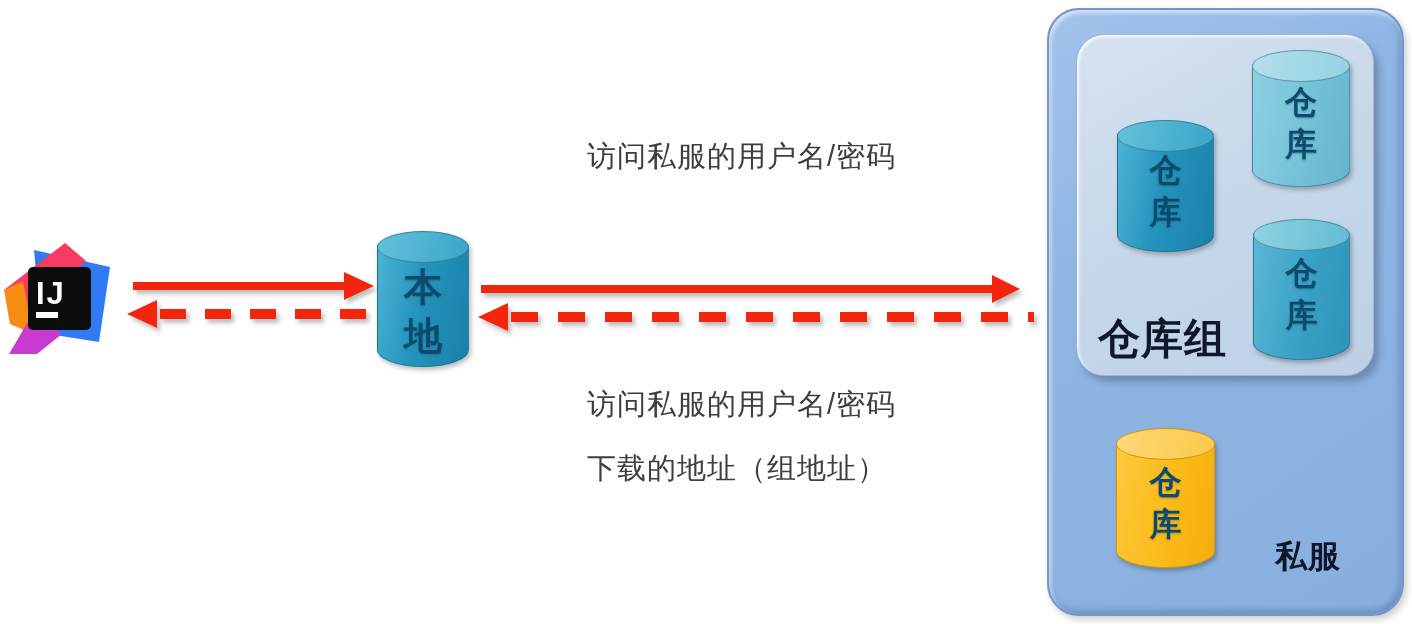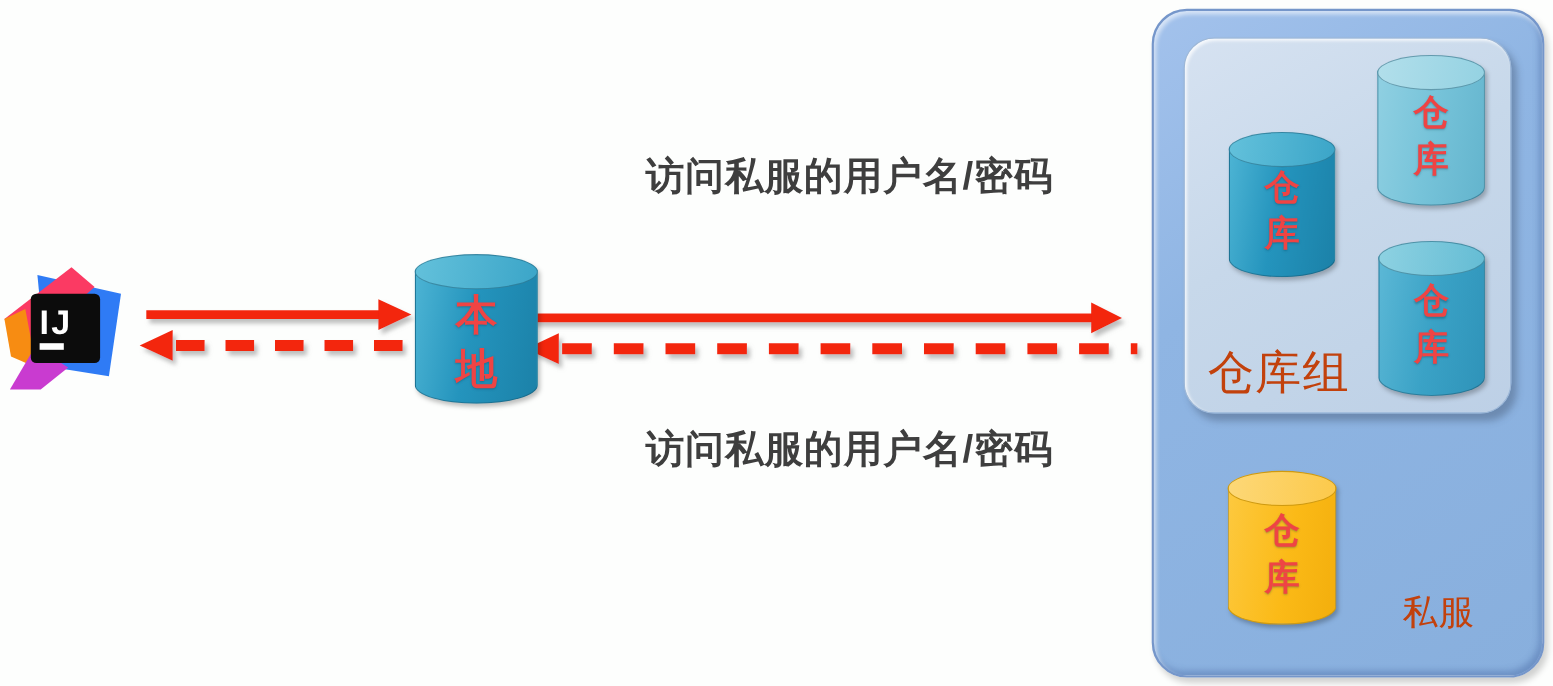--- a/index.html
+++ b/index.html
@@ -2,51 +2,51 @@
 <html><head>
 <meta charset="utf-8">
 <style>
   html,body { margin:0; padding:0; background:#ffffff; }
   #stage {
     position:relative; width:1412px; height:624px;
     background:#fdfefd; overflow:hidden;
     font-family:"Liberation Sans","DejaVu Sans",sans-serif;
   }
   
-  .note { position:absolute; color:#3e3e3e; font-weight:bold; font-size:35px; white-space:nowrap; letter-spacing:1px; }
+  .note { position:absolute; color:#3e3e3e; font-weight:normal; font-size:29px; white-space:nowrap; letter-spacing:1px; }
   
   .server-box {
     position:absolute; left:1047px; top:8px; width:353px; height:604px;
     border-radius:32px;
     background:linear-gradient(145deg,#a3c2ec 0%, #8fb5e3 35%, #88afdd 100%);
     border:2px solid #7596ca;
     box-shadow: inset 2px 3px 4px rgba(255,255,255,.6), inset -3px -4px 6px rgba(55,85,150,.35), 3px 4px 6px rgba(0,0,0,.18);
   }
   .group-box {
     position:absolute; left:1076px; top:34px; width:296px; height:340px;
     border-radius:28px;
     background:linear-gradient(150deg,#d6e2f1 0%, #c7d8ea 45%, #bdd0e6 100%);
     border:1px solid #9db7d6;
     box-shadow: inset 2px 2px 3px rgba(255,255,255,.8), 5px 6px 7px rgba(70,90,120,.45);
   }
-  .big-label { position:absolute; color:#c2410c; font-weight:normal; white-space:nowrap; letter-spacing:1px;text-align:right; }
+  .big-label { position:absolute; color:#0f172a; font-weight:bold; white-space:nowrap; letter-spacing:1px;text-align:right; }
   
   .cyl { position:absolute; filter:drop-shadow(2px 3px 2px rgba(0,0,0,.25)); }
   .cyl .body {
     position:absolute; left:0; right:0; top:14px; bottom:0;
     border-radius:0 0 50% 50% / 0 0 17px 17px;
     border:1px solid rgba(20,80,105,.45); border-top:none;
   }
   .cyl .top {
     position:absolute; left:0; right:0; top:0; height:30px;
     border-radius:50%; border:1px solid rgba(20,80,105,.45); z-index:2;
   }
   .cyl .label {
     position:absolute; z-index:3; left:50%; transform:translateX(-50%);
-    color:#ef4444; font-weight:bold; text-align:center;
+    color:#0c4a6e; font-weight:bold; text-align:center;
     width:1.12em; word-break:break-all; line-height:1.3;
     text-shadow:0 1px 2px rgba(0,60,80,.35);
   }
   .cyl.teal  .body { background:linear-gradient(100deg,#4db4d4 0%, #2494bd 45%, #1b81a8 100%); }
   .cyl.teal  .top  { background:linear-gradient(100deg,#63c1db, #3ba5c8); }
   .cyl.light .body { background:linear-gradient(100deg,#90d0e2 0%, #76c3d9 50%, #63b4cd 100%); }
   .cyl.light .top  { background:linear-gradient(100deg,#b2dfeb, #94d2e2); }
   .cyl.mid   .body { background:linear-gradient(100deg,#5cb8d6 0%, #3aa2c6 50%, #2f93b9 100%); }
   .cyl.mid   .top  { background:linear-gradient(100deg,#8ed2e2, #64bcd4); }
   .cyl.yellow .body { background:linear-gradient(100deg,#fdc93f 0%, #fbba17 55%, #f3ae0c 100%); border-color:#cf9a10; }
@@ -92,29 +92,30 @@
         <polygon points="992,275 1020,289 992,303" stroke="none"></polygon>
       </g>
 
       <g>
         <polygon points="508,303 478,317 508,331" stroke="none"></polygon>
         <line x1="511" y1="317" x2="1034" y2="317" stroke-width="10" stroke-dasharray="27 20"></line>
       </g>
     </g>
   </svg>
 
-  <div class="cyl teal" style="left:377px; top:231px; width:112px; height:136px;">
+  <div class="cyl teal" style="left:377px; top:231px; width:92px; height:136px;">
     <div class="top"></div>
     <div class="body"></div>
     <div class="label" style="top:32px; font-size:38px;">本地</div>
   </div>
 
   <div class="note" style="left:587px; top:137px;">访问私服的用户名/密码</div>
 
   <div class="note" style="left:587px; top:385px;">访问私服的用户名/密码</div>
+  <div class="note" style="left:587px; top:449px;">下载的地址（组地址）</div>
 
   <div class="server-box"></div>
 
   <div class="group-box"></div>
 
   <div class="cyl teal" style="left:1117px; top:120px; width:97px; height:132px;">
     <div class="top"></div>
     <div class="body"></div>
     <div class="label" style="top:30px; font-size:32px;">仓库</div>
   </div>

